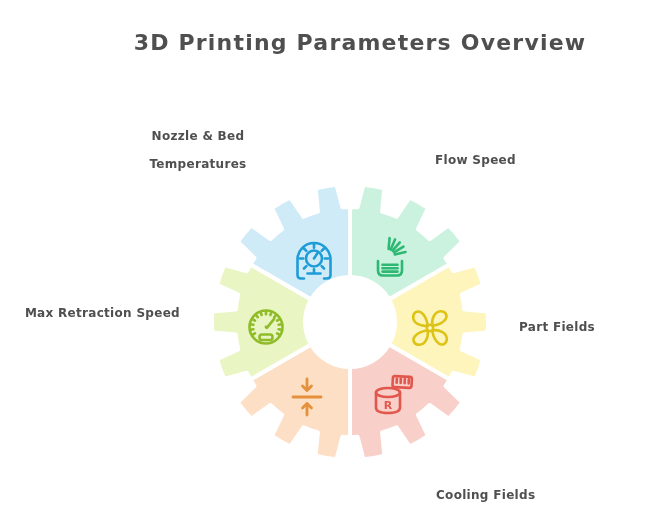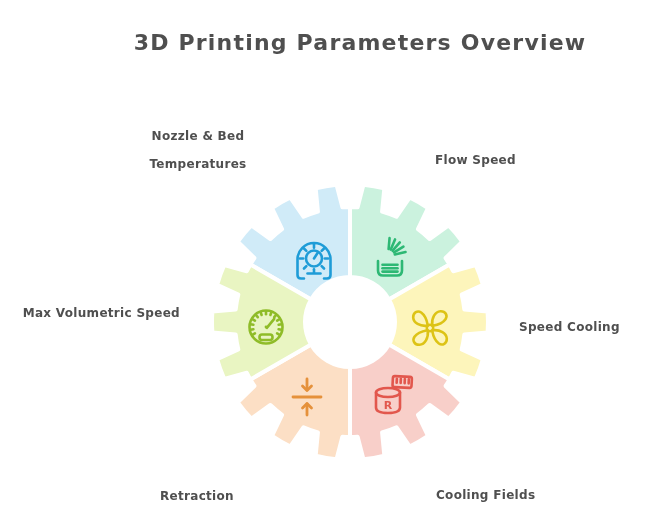--- a/index.html
+++ b/index.html
@@ -128,18 +128,17 @@
           <line x1="-11.09" y1="6.40" x2="-13.68" y2="7.90"></line>
         </g>
       <line x1="0.8" y1="0.8" x2="8.2" y2="-8.2"></line>
       <circle class="icon-fill" cx="0" cy="0" r="1.4" fill="#8fbc28" stroke="none"></circle>
       <rect x="-6.5" y="7.5" width="13" height="5.5" rx="2.5"></rect>
     </g>
   </svg>
 
   <div class="lbl" id="lbl-0">Nozzle &amp; Bed Temperatures</div>
   <div class="lbl" id="lbl-1">Flow Speed</div>
-  <div class="lbl" id="lbl-2">Speed Cooling</div>
+  <div class="lbl" id="lbl-2">Part Fields</div>
   <div class="lbl" id="lbl-3">Cooling Fields</div>
-  <div class="lbl" id="lbl-4">Retraction</div>
-  <div class="lbl" id="lbl-5">Max Volumetric Speed</div>
+  <div class="lbl" id="lbl-5">Max Retraction Speed</div>
 
 </div>
 
 </body></html>

